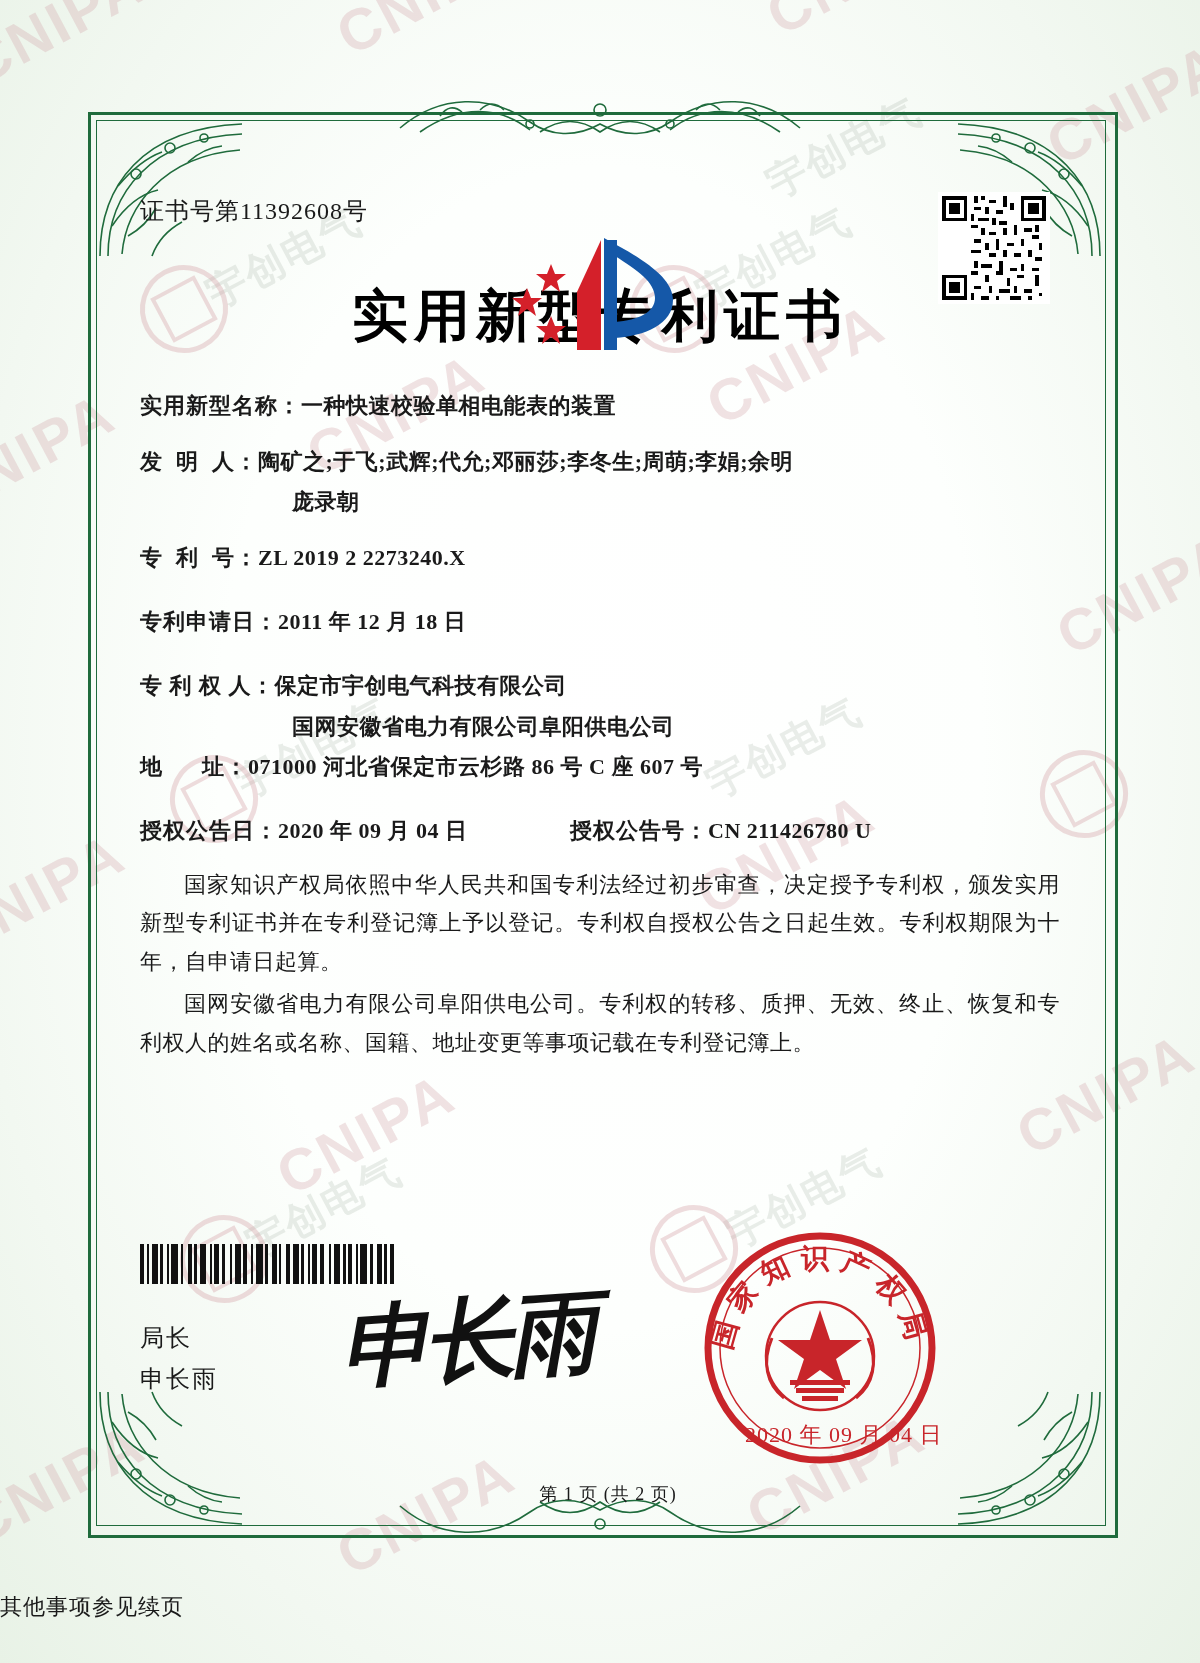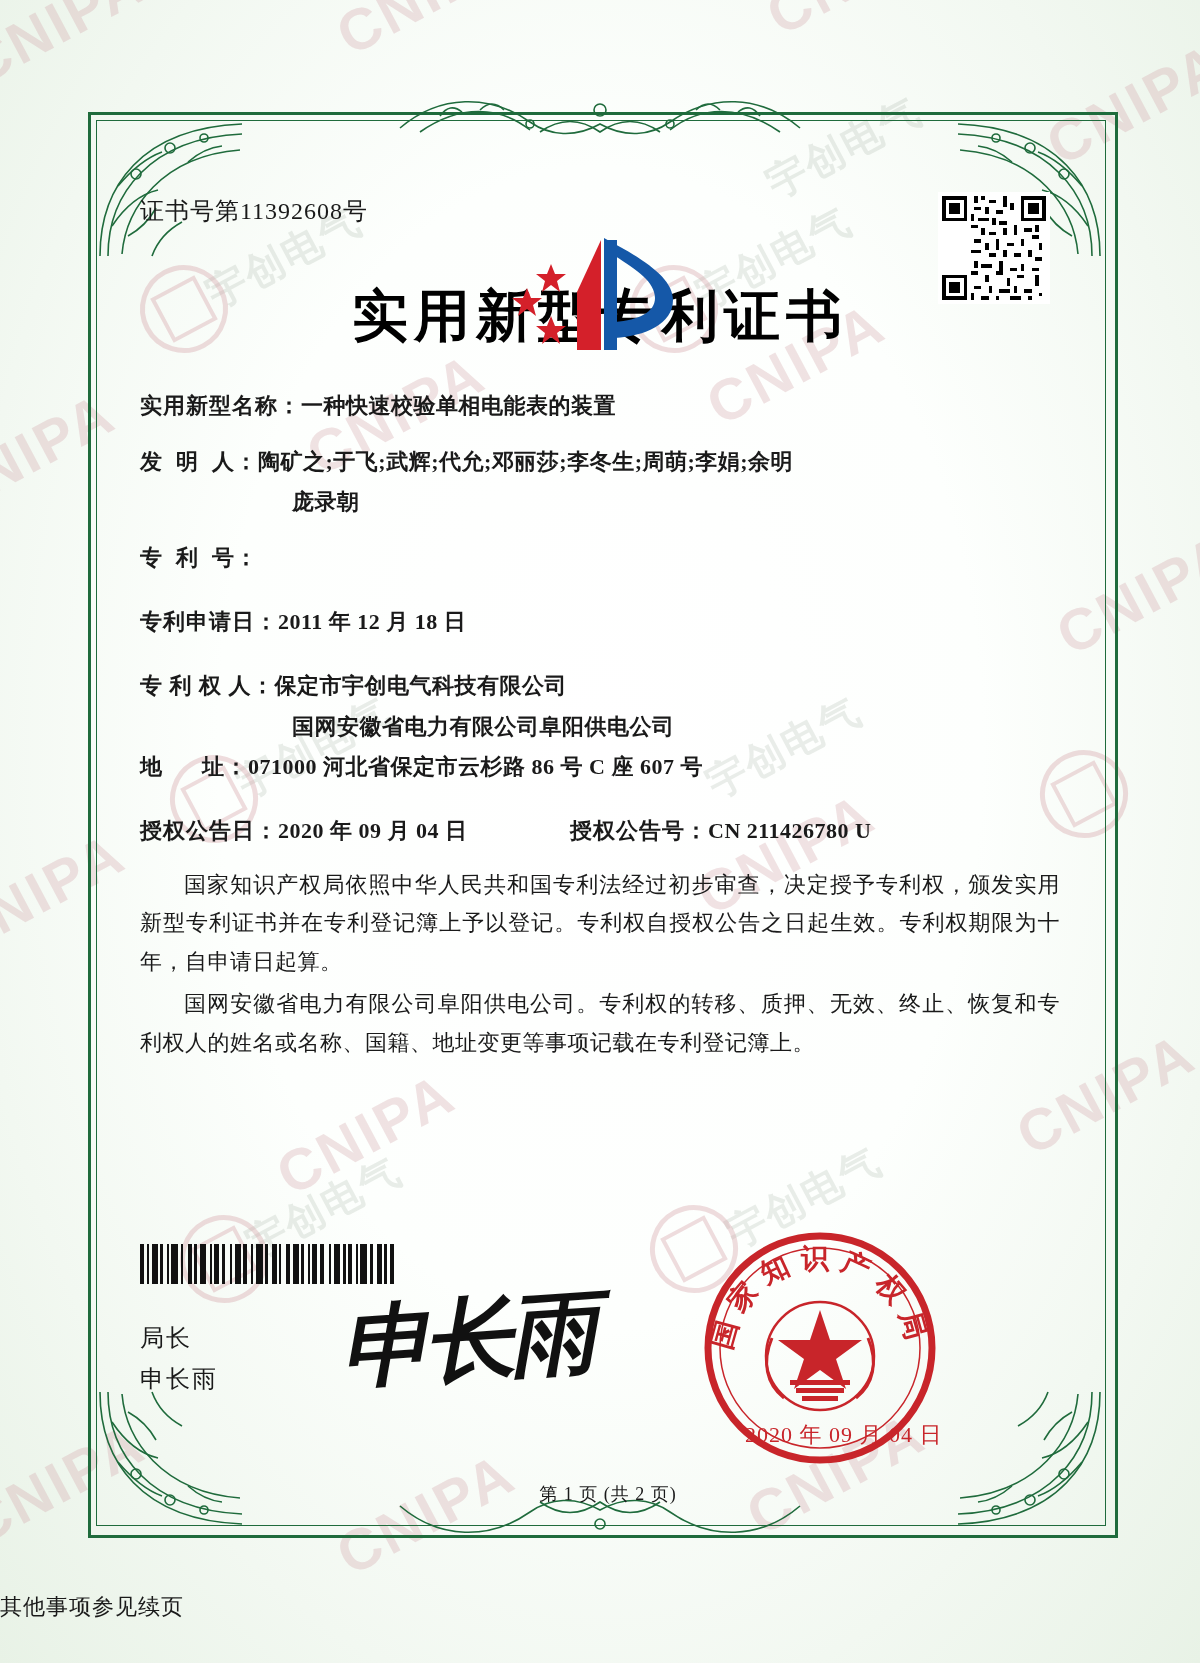--- a/index.html
+++ b/index.html
@@ -496,20 +496,21 @@
       <div class="field-row">
         <span class="f-label">发  明  人：</span>
         <span class="f-value">陶矿之;于飞;武辉;代允;邓丽莎;李冬生;周萌;李娟;余明</span>
       </div>
       <div class="f-value-indent">庞录朝</div>
 
       <div class="gap-md"></div>
 
       <div class="field-row">
         <span class="f-label">专  利  号：</span>
+        <span class="f-value">ZL 2019 2 2273240.X</span>
       </div>
 
       <div class="gap-lg"></div>
 
       <div class="field-row">
         <span class="f-label">专利申请日：</span>
         <span class="f-value">2011 年 12 月 18 日</span>
       </div>
 
       <div class="gap-lg"></div>

